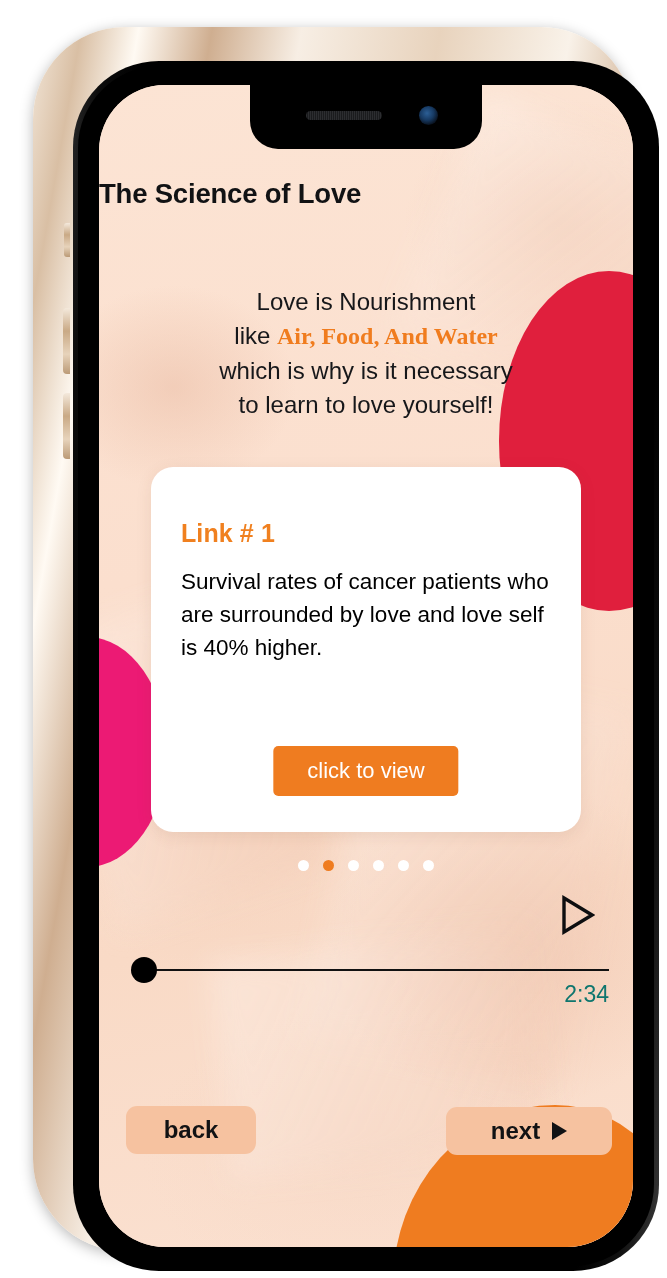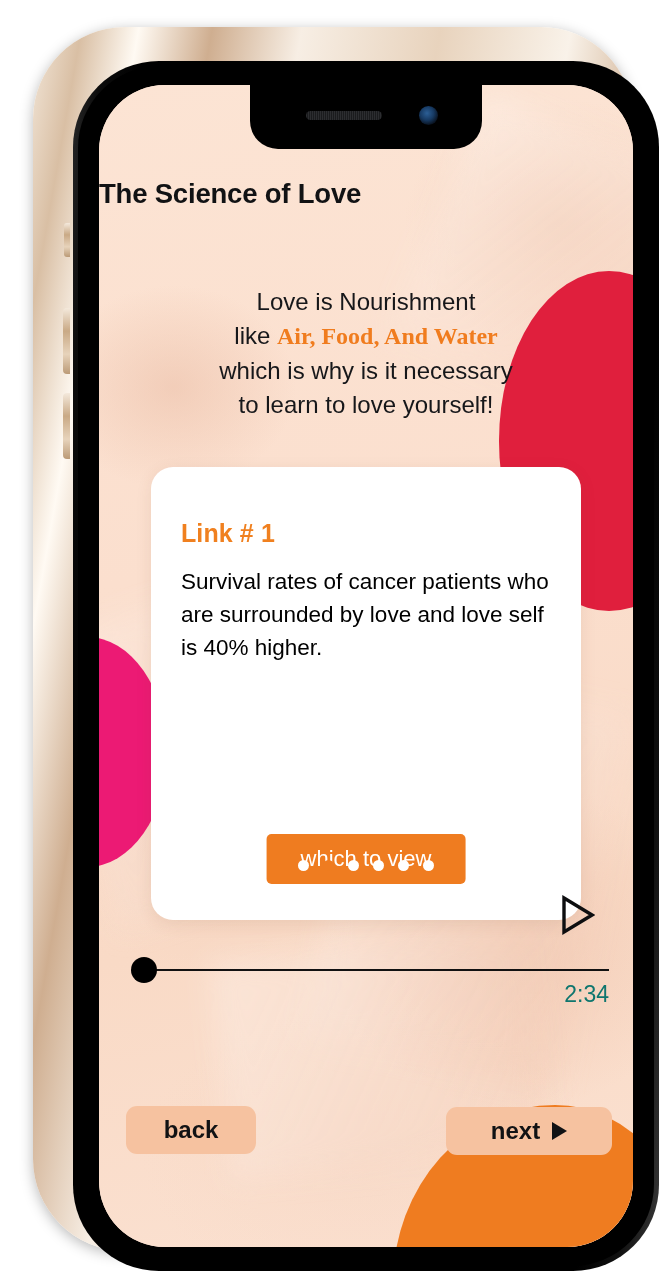--- a/index.html
+++ b/index.html
@@ -190,21 +190,21 @@
     font-weight: bold;
     font-family: Liberation Serif, serif;
   }
 
   
   .card {
     position: absolute;
     left: 52px;
     top: 382px;
     width: 430px;
-    height: 453px;
+    height: 365px;
     background: #ffffff;
     border-radius: 22px;
     box-sizing: border-box;
     padding: 52px 30px 16px 30px;
     box-shadow: 0 4px 16px rgba(120,70,40,0.10);
   }
   .card-title {
     font-size: 25px;
     font-weight: bold;
     color: #f0801f;
@@ -362,21 +362,21 @@
         <div class="subcopy">
           <div>Love is Nourishment</div>
           <div><span>like </span><span class="hl">Air, Food, And Water</span></div>
           <div>which is why is it necessary</div>
           <div>to learn to love yourself!</div>
         </div>
 
         <div class="card">
           <p class="card-title">Link # 1</p>
           <p class="card-body">Survival rates of cancer patients who are surrounded by love and love self is 40% higher.</p>
-          <button class="card-cta">which to view</button>
+          <button class="card-cta">click to view</button>
         </div>
 
         <div class="dots">
           <span class="dot"></span>
           <span class="dot is-active"></span>
           <span class="dot"></span>
           <span class="dot"></span>
           <span class="dot"></span>
           <span class="dot"></span>
         </div>

